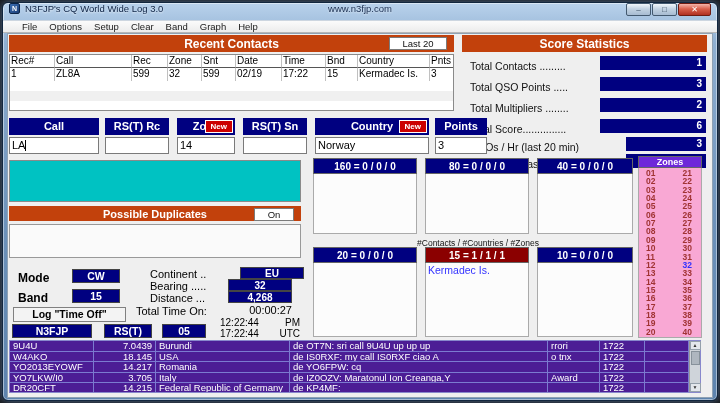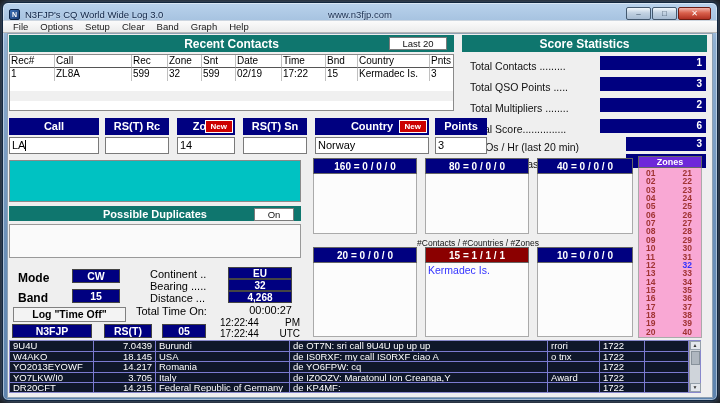--- a/index.html
+++ b/index.html
@@ -5,46 +5,46 @@
   * { box-sizing: border-box; margin:0; padding:0; }
   html,body { width:720px; height:403px; overflow:hidden; background:#17181b;
               font-family:"Liberation Sans", sans-serif; }
   .stage { position:relative; width:720px; height:403px; }
 
   
   .window { position:absolute; inset:2px; border:1px solid #12273f; border-radius:6px;
             background:linear-gradient(180deg,#b9d2ec 0%,#8fafd1 10%,#6d92ba 55%,#5d83ad 100%);
             box-shadow:0 0 9px rgba(120,170,230,.55), inset 0 0 0 1px rgba(255,255,255,.45);
             display:flex; flex-direction:column; }
-  .titlebar { height:17px; display:flex; align-items:flex-end; padding:0 6px; gap:5px; position:relative; }
+  .titlebar { height:17px; display:flex; align-items:flex-start; padding:0 6px; gap:5px; position:relative; }
   .appicon { width:11px; height:11px; border-radius:2px;
              background:linear-gradient(135deg,#3b6fb4,#1b3e77); border:1px solid #0d2547;
              color:#fff; font-size:7px; font-weight:bold; line-height:9px; text-align:center; }
   .appicon::before{content:"N";}
   .title { font-size:9.5px; color:#0d2244; text-shadow:0 1px 2px rgba(255,255,255,.7); white-space:nowrap; }
   .title-center { position:absolute; left:0; right:0; text-align:center; font-size:9.5px; color:#1c3052;
                   text-shadow:0 1px 2px rgba(255,255,255,.6); pointer-events:none; }
   .caption-buttons { margin-left:auto; display:flex; gap:1px; position:relative; z-index:2; }
   .cap { width:25px; height:13px; border:1px solid #43596f; border-radius:2px;
          background:linear-gradient(180deg,#f2f7fc,#c2d2e2 45%,#a7bcd2);
          color:#33465c; font-size:8px; line-height:11px; text-align:center; }
   .cap.close { width:33px; background:linear-gradient(180deg,#f3b4aa,#d9604c 45%,#b03022);
                color:#fff; border-color:#6e1c12; }
 
   .menubar { height:13px; background:linear-gradient(180deg,#fbfbfb,#ececec);
              border-top:1px solid #cdd6e0; border-bottom:1px solid #b7b7b7;
              display:flex; align-items:center; padding:0 4px; }
-  .menu-items { display:flex; }
+  .menu-items { display:flex;margin-left:9px; }
   .menu-item { font-size:9.5px; color:#1a1a1a; padding:0 6px; line-height:12px; cursor:default; }
 
   .client { flex:1; margin:0 4px 2px; background:#efefef; border:1px solid #8fa1b3; position:relative;
             overflow:hidden; }
 
   
-  .panelhdr { position:absolute; background:#0f766e; color:#fff; font-weight:bold; font-size:12px;
+  .panelhdr { position:absolute; background:#c2410c; color:#fff; font-weight:bold; font-size:12px;
               display:flex; align-items:center; justify-content:center; }
   .rc-header { left:1px; top:1px; width:445px; height:17px; }
   .ss-header { left:454px; top:1px; width:245px; height:17px; }
   .btn-inline { position:absolute; right:7px; top:2px; height:13px; background:#fff;
                 border:1px solid #7b7b7b; font-size:9.5px; color:#111; line-height:11px;
                 text-align:center; font-family:"Liberation Sans",sans-serif; }
   .last20 { width:58px; }
   .onbtn  { width:40px; top:1.5px; }
 
   
@@ -127,33 +127,33 @@
   
   .lab { position:absolute; font-size:11px; color:#000; white-space:nowrap; }
   .lab.b { font-weight:bold; font-size:12px; }
   .vbox { position:absolute; background:#000080; color:#fff; font-weight:bold; font-size:10.5px;
           text-align:center; border:1px solid #444; }
   .mode-label{left:10px;top:237px} .mode-box{left:64px;top:235px;width:48px;height:14px;line-height:13px}
   .band-label{left:10px;top:257px} .bandv-box{left:64px;top:255px;width:48px;height:14px;line-height:13px}
   .log-btn { position:absolute; left:5px; top:273px; width:113px; height:15px; background:#f3f3f3;
              border:1px solid #808080; font-weight:bold; font-size:10.5px; text-align:center;
              line-height:13px; color:#000; font-family:"Liberation Sans",sans-serif; }
-  .cont-label{left:142px;top:234px} .cont-box{left:220px;top:233px;width:64px;height:12px;line-height:11px;font-size:10px}
+  .cont-label{left:142px;top:234px} .cont-box{left:232px;top:233px;width:64px;height:12px;line-height:11px;font-size:10px}
   .bear-label{left:142px;top:246px} .bear-box{left:220px;top:245px;width:64px;height:12px;line-height:11px;font-size:10px}
   .dist-label{left:142px;top:258px} .dist-box{left:220px;top:257px;width:64px;height:12px;line-height:11px;font-size:10px}
   .tton-label{left:128px;top:271px} .tton-value{position:absolute;left:220px;top:270px;width:64px;text-align:right;font-size:11px;color:#000}
   .time-row { position:absolute; left:212px; width:80px; display:flex; justify-content:space-between;
               font-size:10px; color:#000; }
   .time-local{top:283px} .time-utc{top:294px}
   .call-box{left:4px;top:290px;width:80px;height:14px;line-height:13px}
   .rst-box{left:96px;top:290px;width:48px;height:14px;line-height:13px}
   .rstv-box{left:154px;top:290px;width:44px;height:14px;line-height:13px}
 
   
-  .spots { position:absolute; left:1px; top:306px; width:692px; height:53px; background:#0f172a;
+  .spots { position:absolute; left:1px; top:306px; width:692px; height:53px; background:#4c1d95;
            border:1px solid #8888cc; display:flex; }
   .spots-rows { flex:1; overflow:hidden; }
   .spot-row { display:flex; height:10.6px; border-bottom:1px solid #7b7bd0; color:#fff;
               font-size:9.5px; line-height:9.5px; align-items:center; }
   .spot-row > span { padding:0 3px; white-space:nowrap; overflow:hidden; border-right:1px solid #7b7bd0; height:100%; display:flex; align-items:center; }
   .sp-call{width:84px} .sp-freq{width:62px; justify-content:flex-end;}
   .sp-country{width:134px} .sp-comment{flex:1} .sp-note{width:52px}
   .sp-time{width:45px} .sp-x{width:44px; border-right:none;}
   .spots-scrollbar { width:11px; background:#cfd4da; border-left:1px solid #9a9a9a;
                      display:flex; flex-direction:column; align-items:center; }

